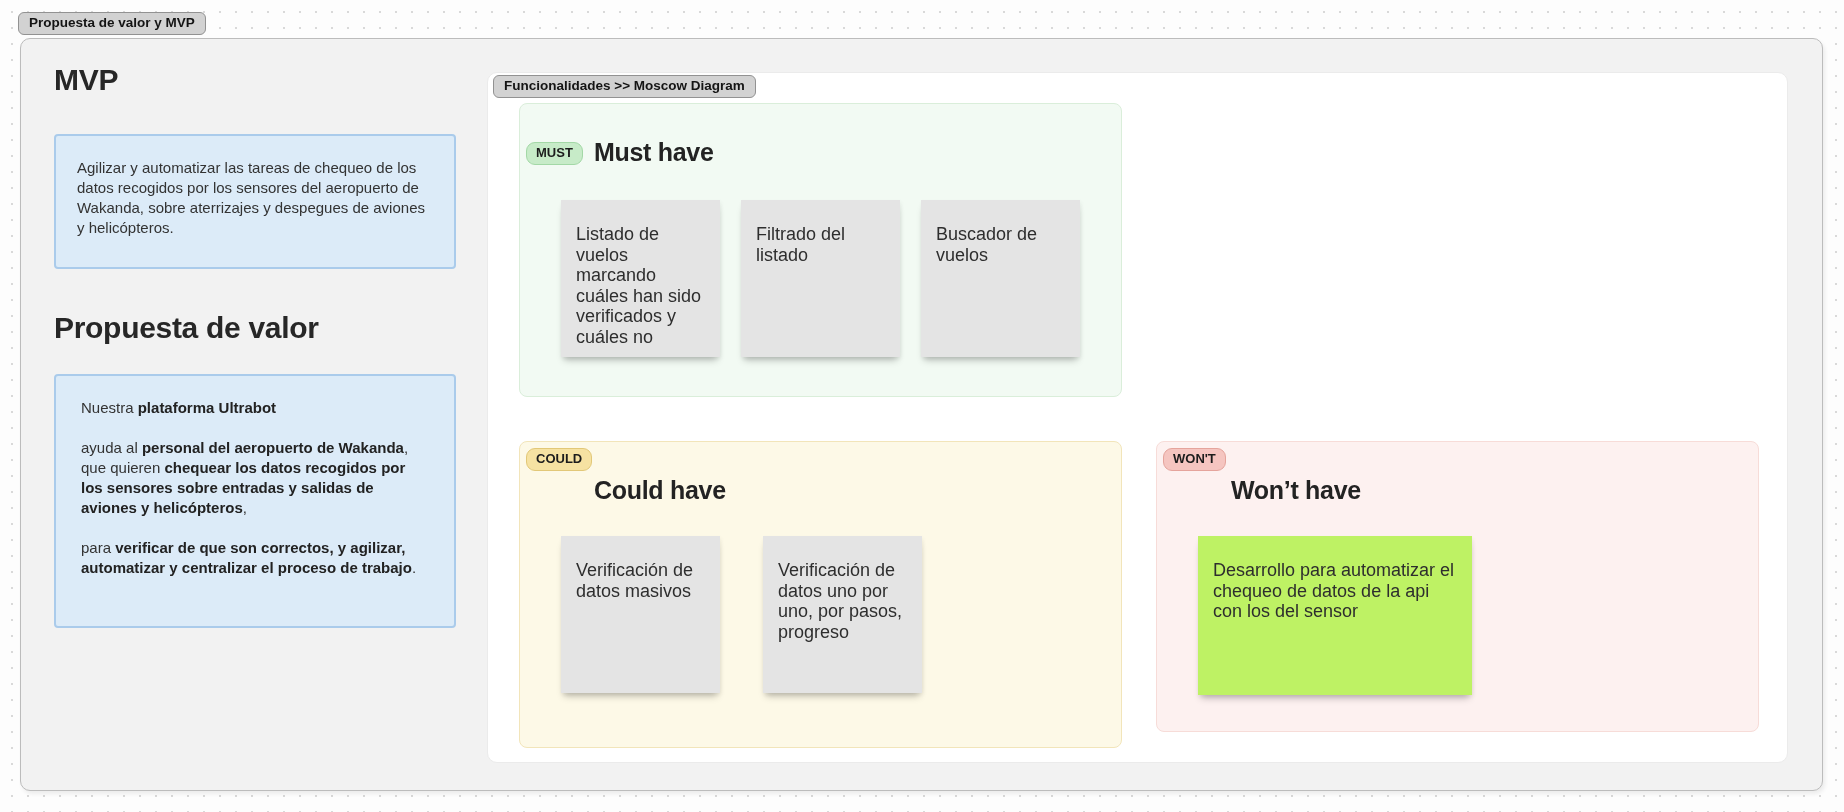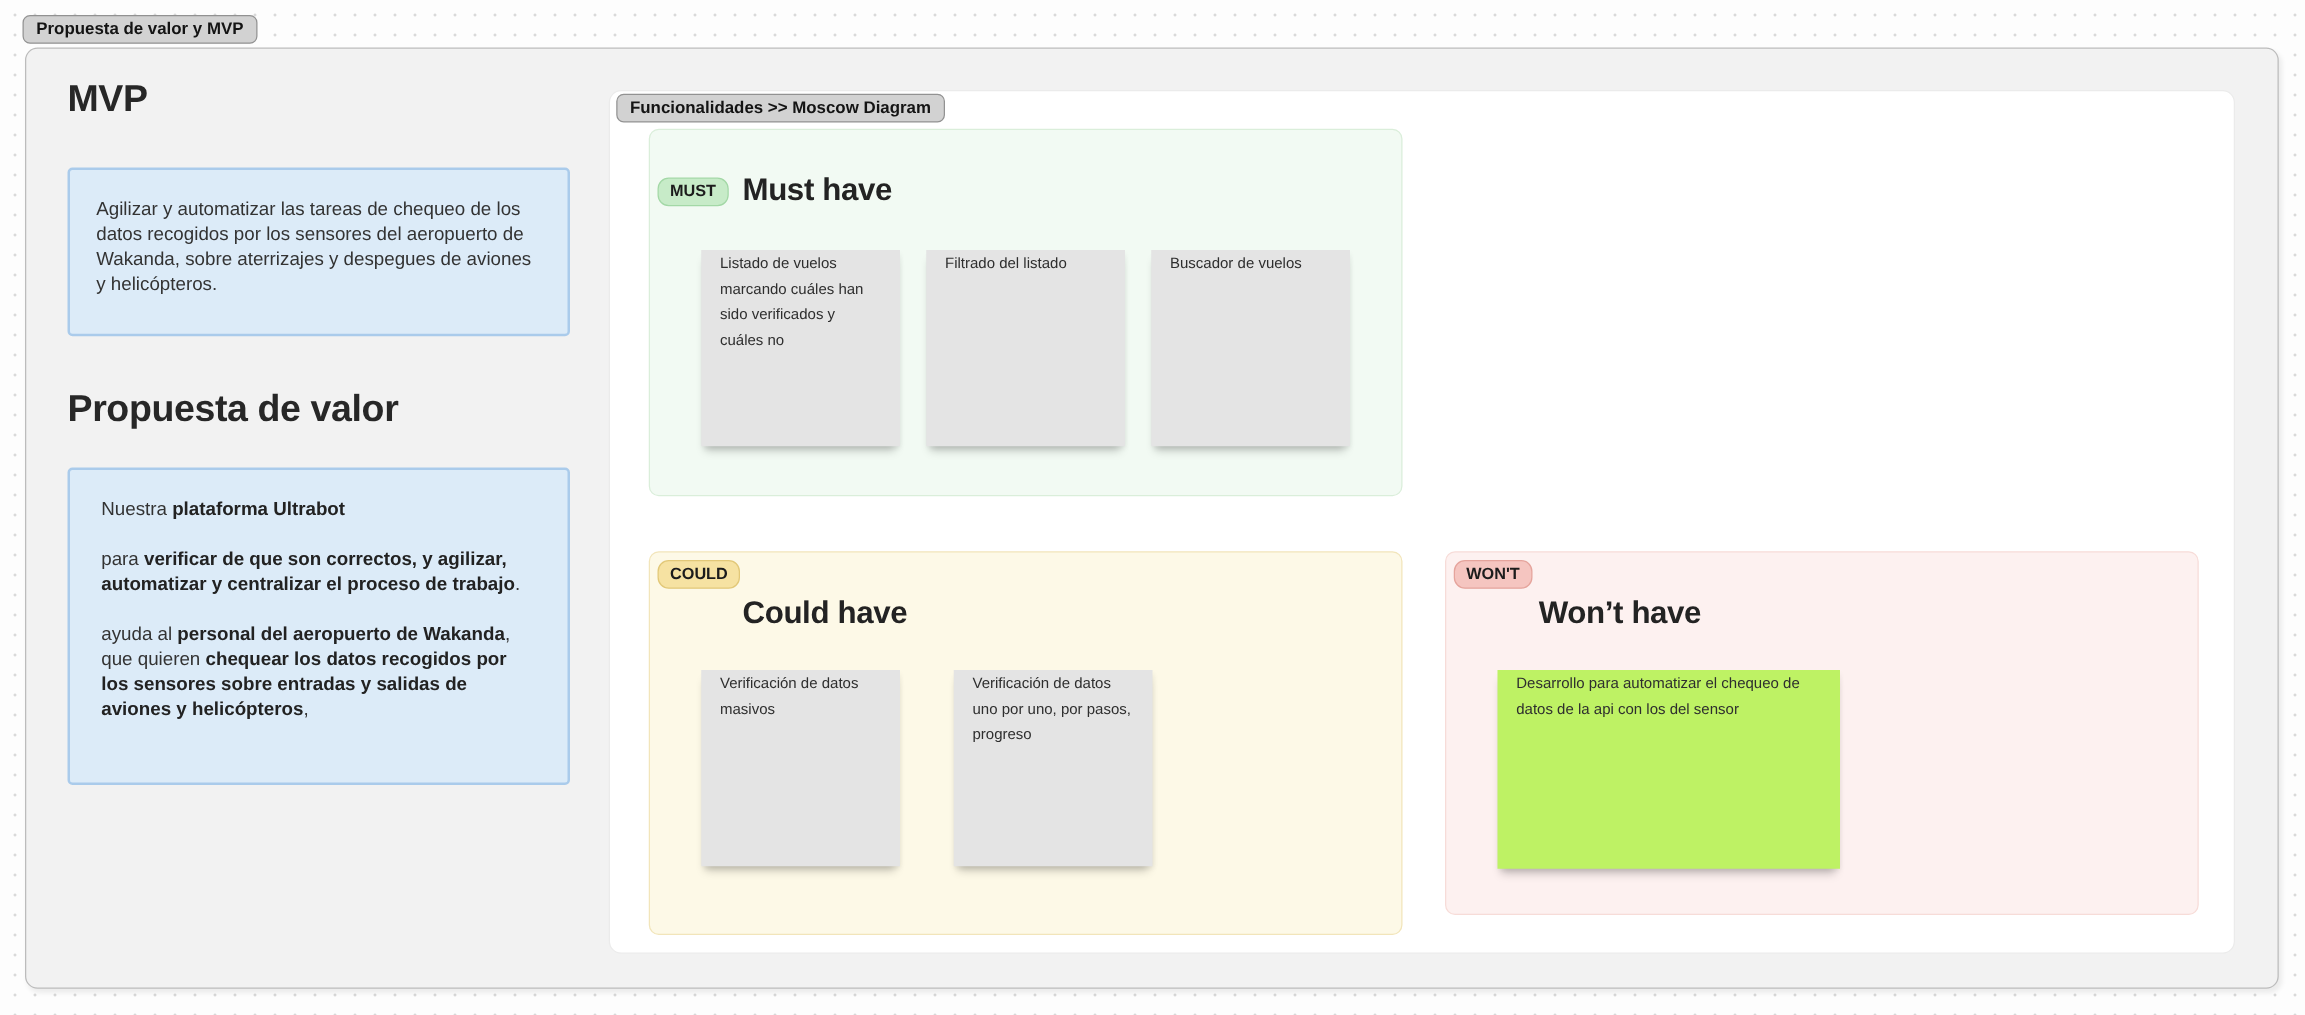--- a/index.html
+++ b/index.html
@@ -69,21 +69,21 @@
   .q-title {
     position:absolute; left:40px; top:34px;
     font-size:25px; font-weight:700; color:#232323; letter-spacing:-0.3px;
     white-space:nowrap;
     margin-left:34px;
   }
   .notes { position:absolute; left:41px; top:96px; display:flex; gap:21px; }
   .notes-low { top:94px;gap:43px; }
   .note {
     width:159px; height:157px; background:#e4e4e4;
-    padding:0 15px; font-size:12px; line-height:20.5px; color:#2e2e2e;
+    padding:24px 15px; font-size:18px; line-height:20.5px; color:#2e2e2e;
     box-shadow:0 6px 7px -3px rgba(0,0,0,0.25), 1px 2px 4px rgba(0,0,0,0.06);
     overflow:hidden;
   }
   .note-wide { width:274px; height:159px; }
 </style>
 </head>
 <body>
 
 <div class="canvas">
 
@@ -94,22 +94,22 @@
     <div class="big-title mvp-title">MVP</div>
 
     <div class="info-box box1">
       <p>Agilizar y automatizar las tareas de chequeo de los datos recogidos por los sensores del aeropuerto de Wakanda, sobre aterrizajes y despegues de aviones y helicópteros.</p>
     </div>
 
     <div class="big-title value-title">Propuesta de valor</div>
 
     <div class="info-box box2">
       <p><span>Nuestra </span><span class="b">plataforma Ultrabot</span></p>
+      <p><span>ayuda al </span><span class="b">personal del aeropuerto de Wakanda</span><span>, que quieren </span><span class="b">chequear los datos recogidos por los sensores sobre entradas y salidas de aviones y helicópteros</span><span>,</span></p>
       <p><span>para </span><span class="b">verificar de que son correctos, y agilizar, automatizar y centralizar el proceso de trabajo</span><span>.</span></p>
-      <p><span>ayuda al </span><span class="b">personal del aeropuerto de Wakanda</span><span>, que quieren </span><span class="b">chequear los datos recogidos por los sensores sobre entradas y salidas de aviones y helicópteros</span><span>,</span></p>
     </div>
 
     <div class="tag section-tag">Funcionalidades &gt;&gt; Moscow Diagram</div>
 
     <div class="card">
 
       <div class="quadrant q-must" style="background-color: rgb(242, 250, 243); border-color: rgb(218, 238, 218);">
         <div class="q-pill" style="background-color: rgb(199, 235, 200); border-color: rgb(163, 216, 166); margin-top: 32px;">MUST</div>
         <div class="q-title">Must have</div>
         <div class="notes">

